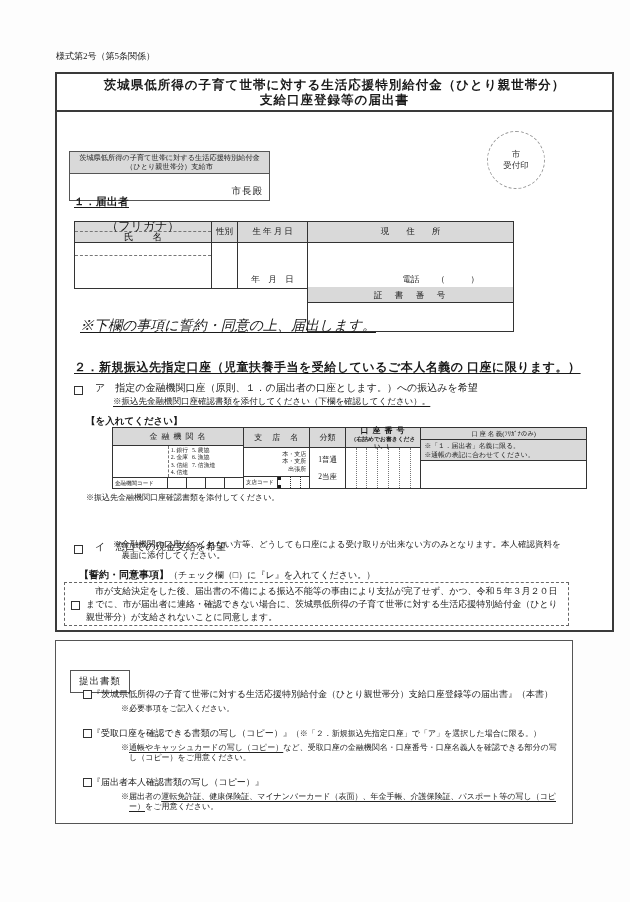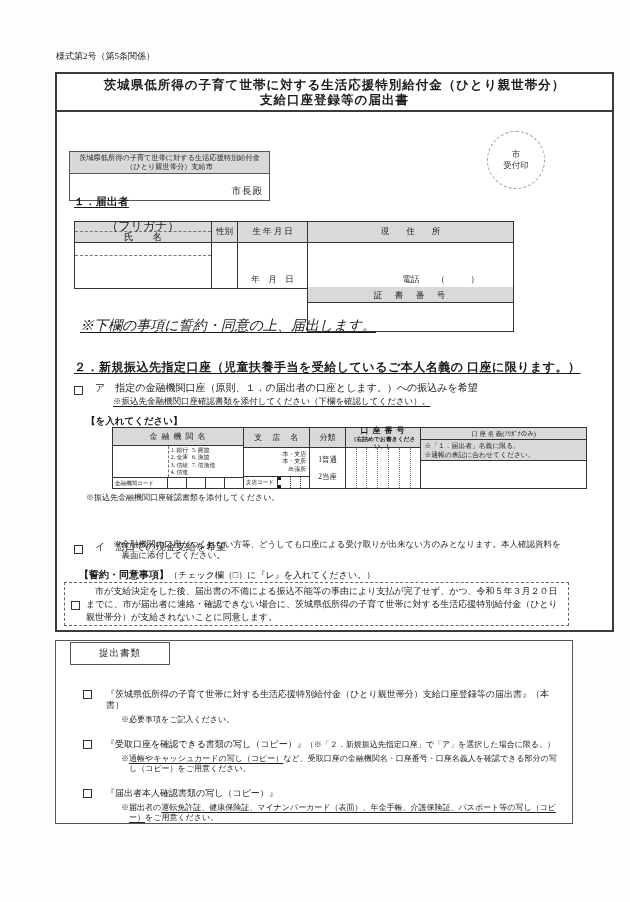--- a/index.html
+++ b/index.html
@@ -86,24 +86,24 @@
   .opt-i-note { left:56px; top:465px; width:452px; font-size:8.5px; line-height:11px; padding-left:1em; text-indent:-1em; }
   
   .pledge-head { left:2px; top:494px; font-size:10px;margin-left:20px; }
   .pledge-head .main { font-weight:bold; }
   .pledge-head .sub { font-size:9px; }
   .pledge-box { left:7px; top:508px; width:505px; height:44px; border:1px dashed #666; background:#fff; }
   .pledge-box .cb { position:absolute; left:6px; top:18px; }
   .pledge-text { position:absolute; left:21px; right:5px; top:2px; font-size:9px; line-height:13px; text-indent:1em; }
   
   .bottom-box { left:55px; top:640px; width:518px; height:184px; border:1px solid #555; background:#fff; }
-  .docs-label { position:absolute; left:14px; top:1px; border:1px solid #555; padding:4px 28px; font-size:9.5px; letter-spacing:1px; }
+  .docs-label { position:absolute; left:14px; top:29px; border:1px solid #555; padding:4px 8px; font-size:9.5px; letter-spacing:1px; }
   .docs-items { position:absolute; left:27px; top:48px; right:8px; }
   .doc-item { margin-bottom:13px; }
-  .doc-title-row { display:flex; align-items:flex-start; gap:14px; font-size:9px; line-height:11px; }
+  .doc-title-row { display:flex; align-items:flex-start; font-size:9px; line-height:11px; }
   .doc-title-row .cb { margin-top:1px; }
   .doc-title .sub { font-size:8px;font-family:Liberation Serif, serif; }
   .doc-note { margin-left:38px; margin-top:4px; font-size:8px; line-height:10.5px; padding-left:1em; text-indent:-1em; color:#222; }
 </style>
 </head>
 <body>
 
 <div class="page">
 
   <div class="abs form-number">様式第2号（第5条関係）</div>

